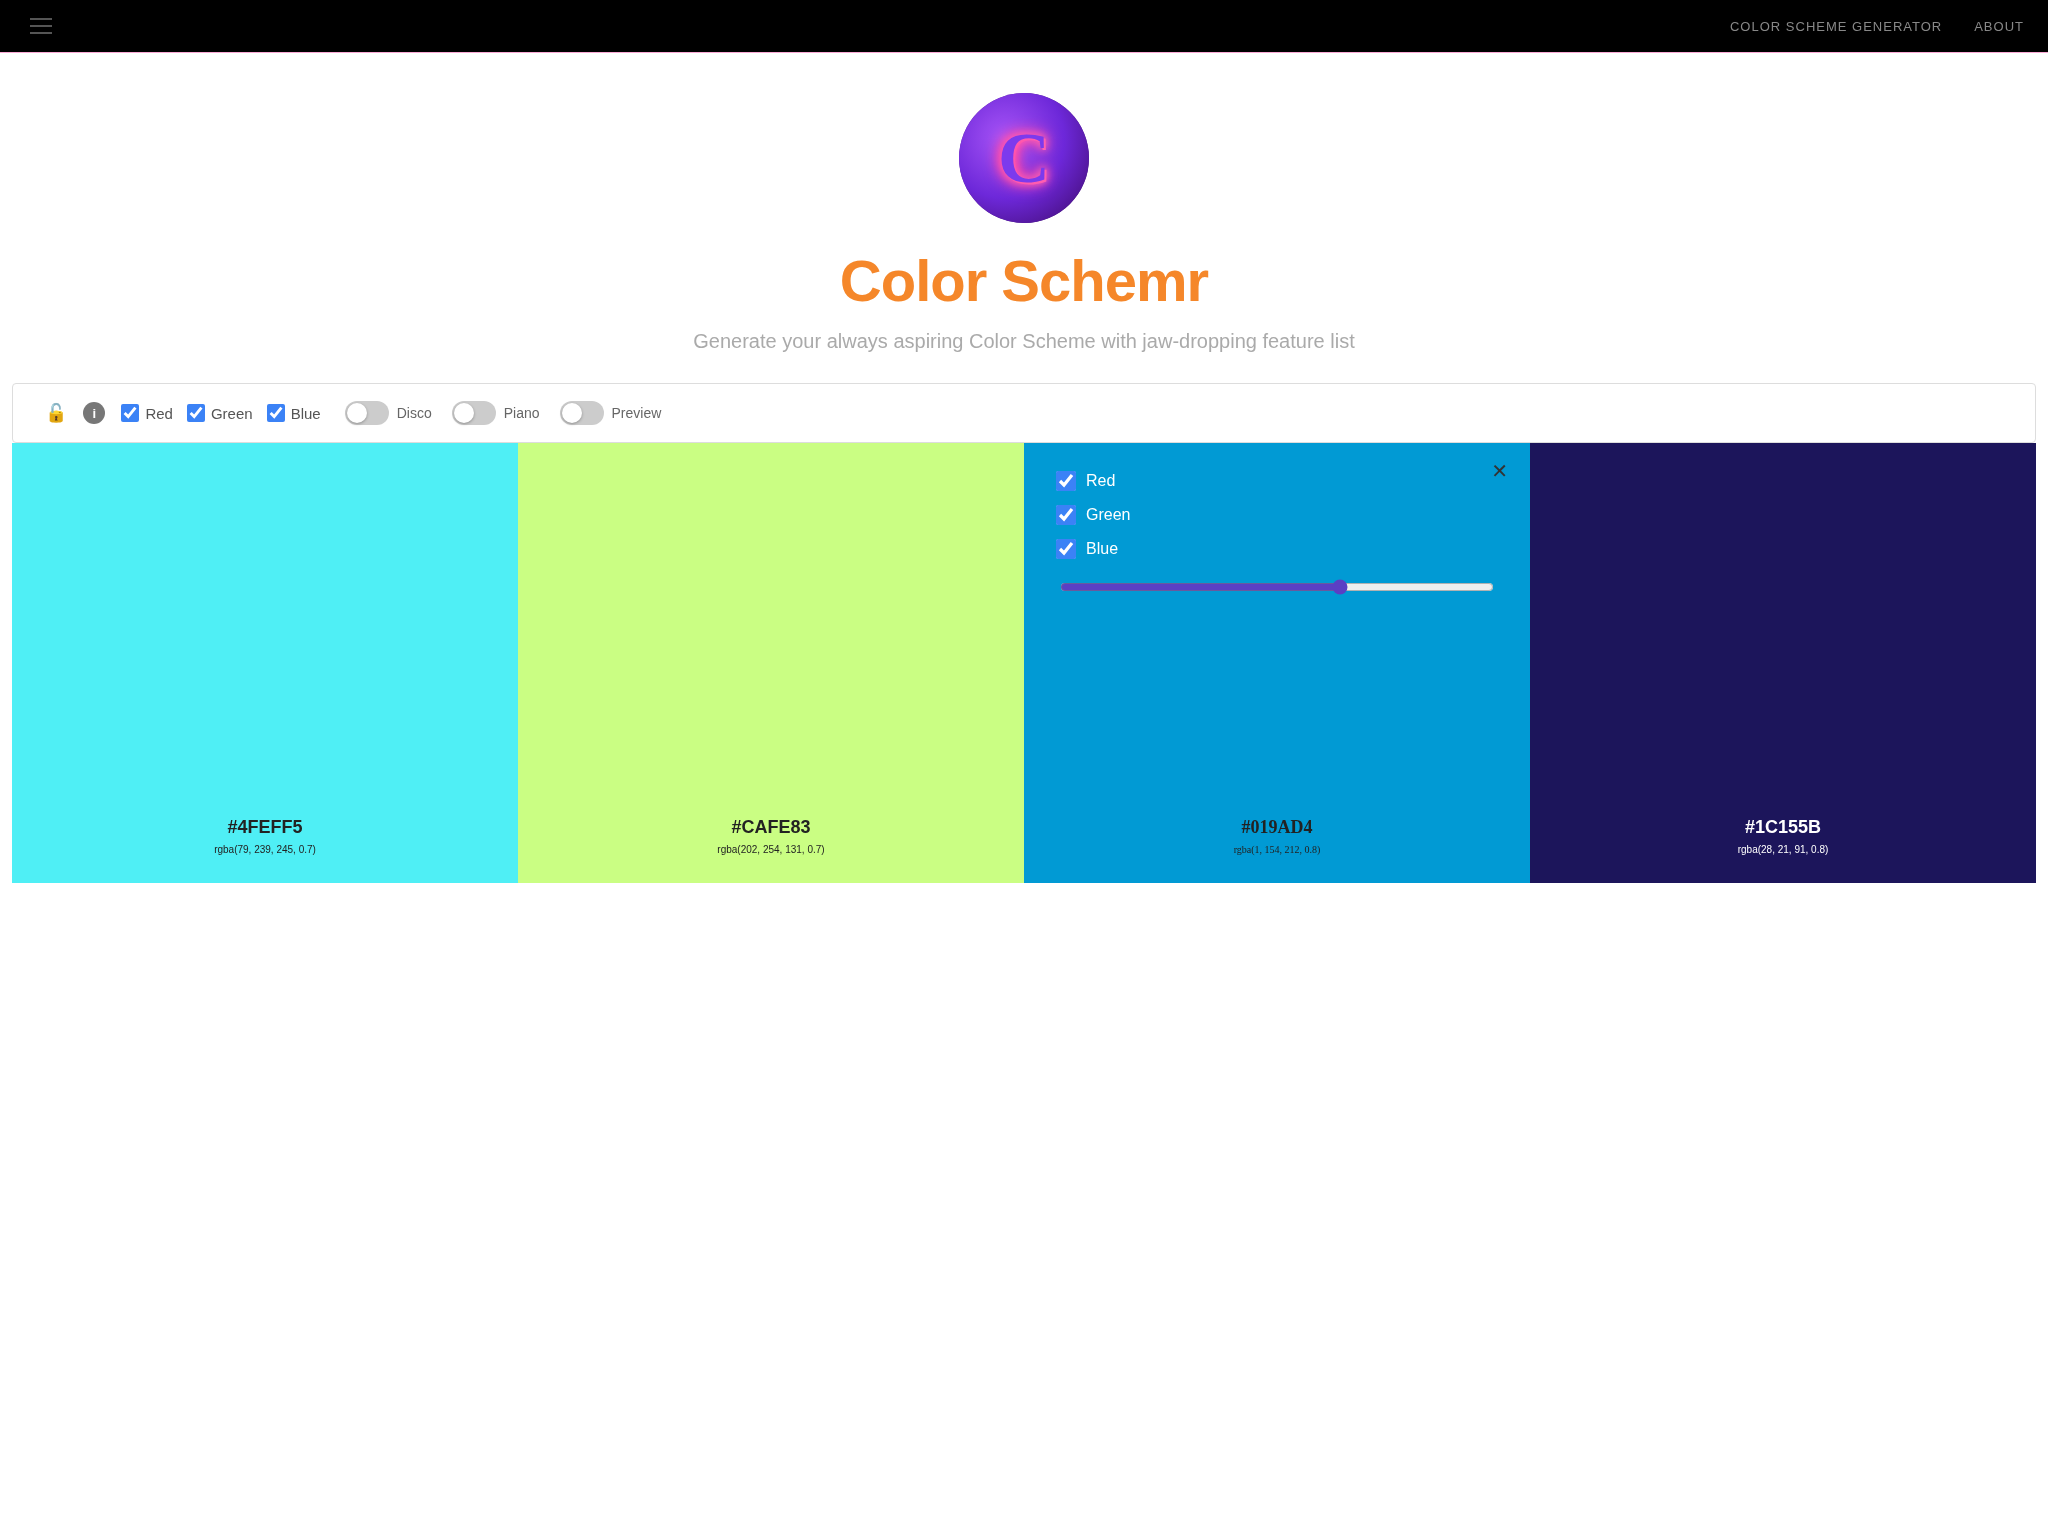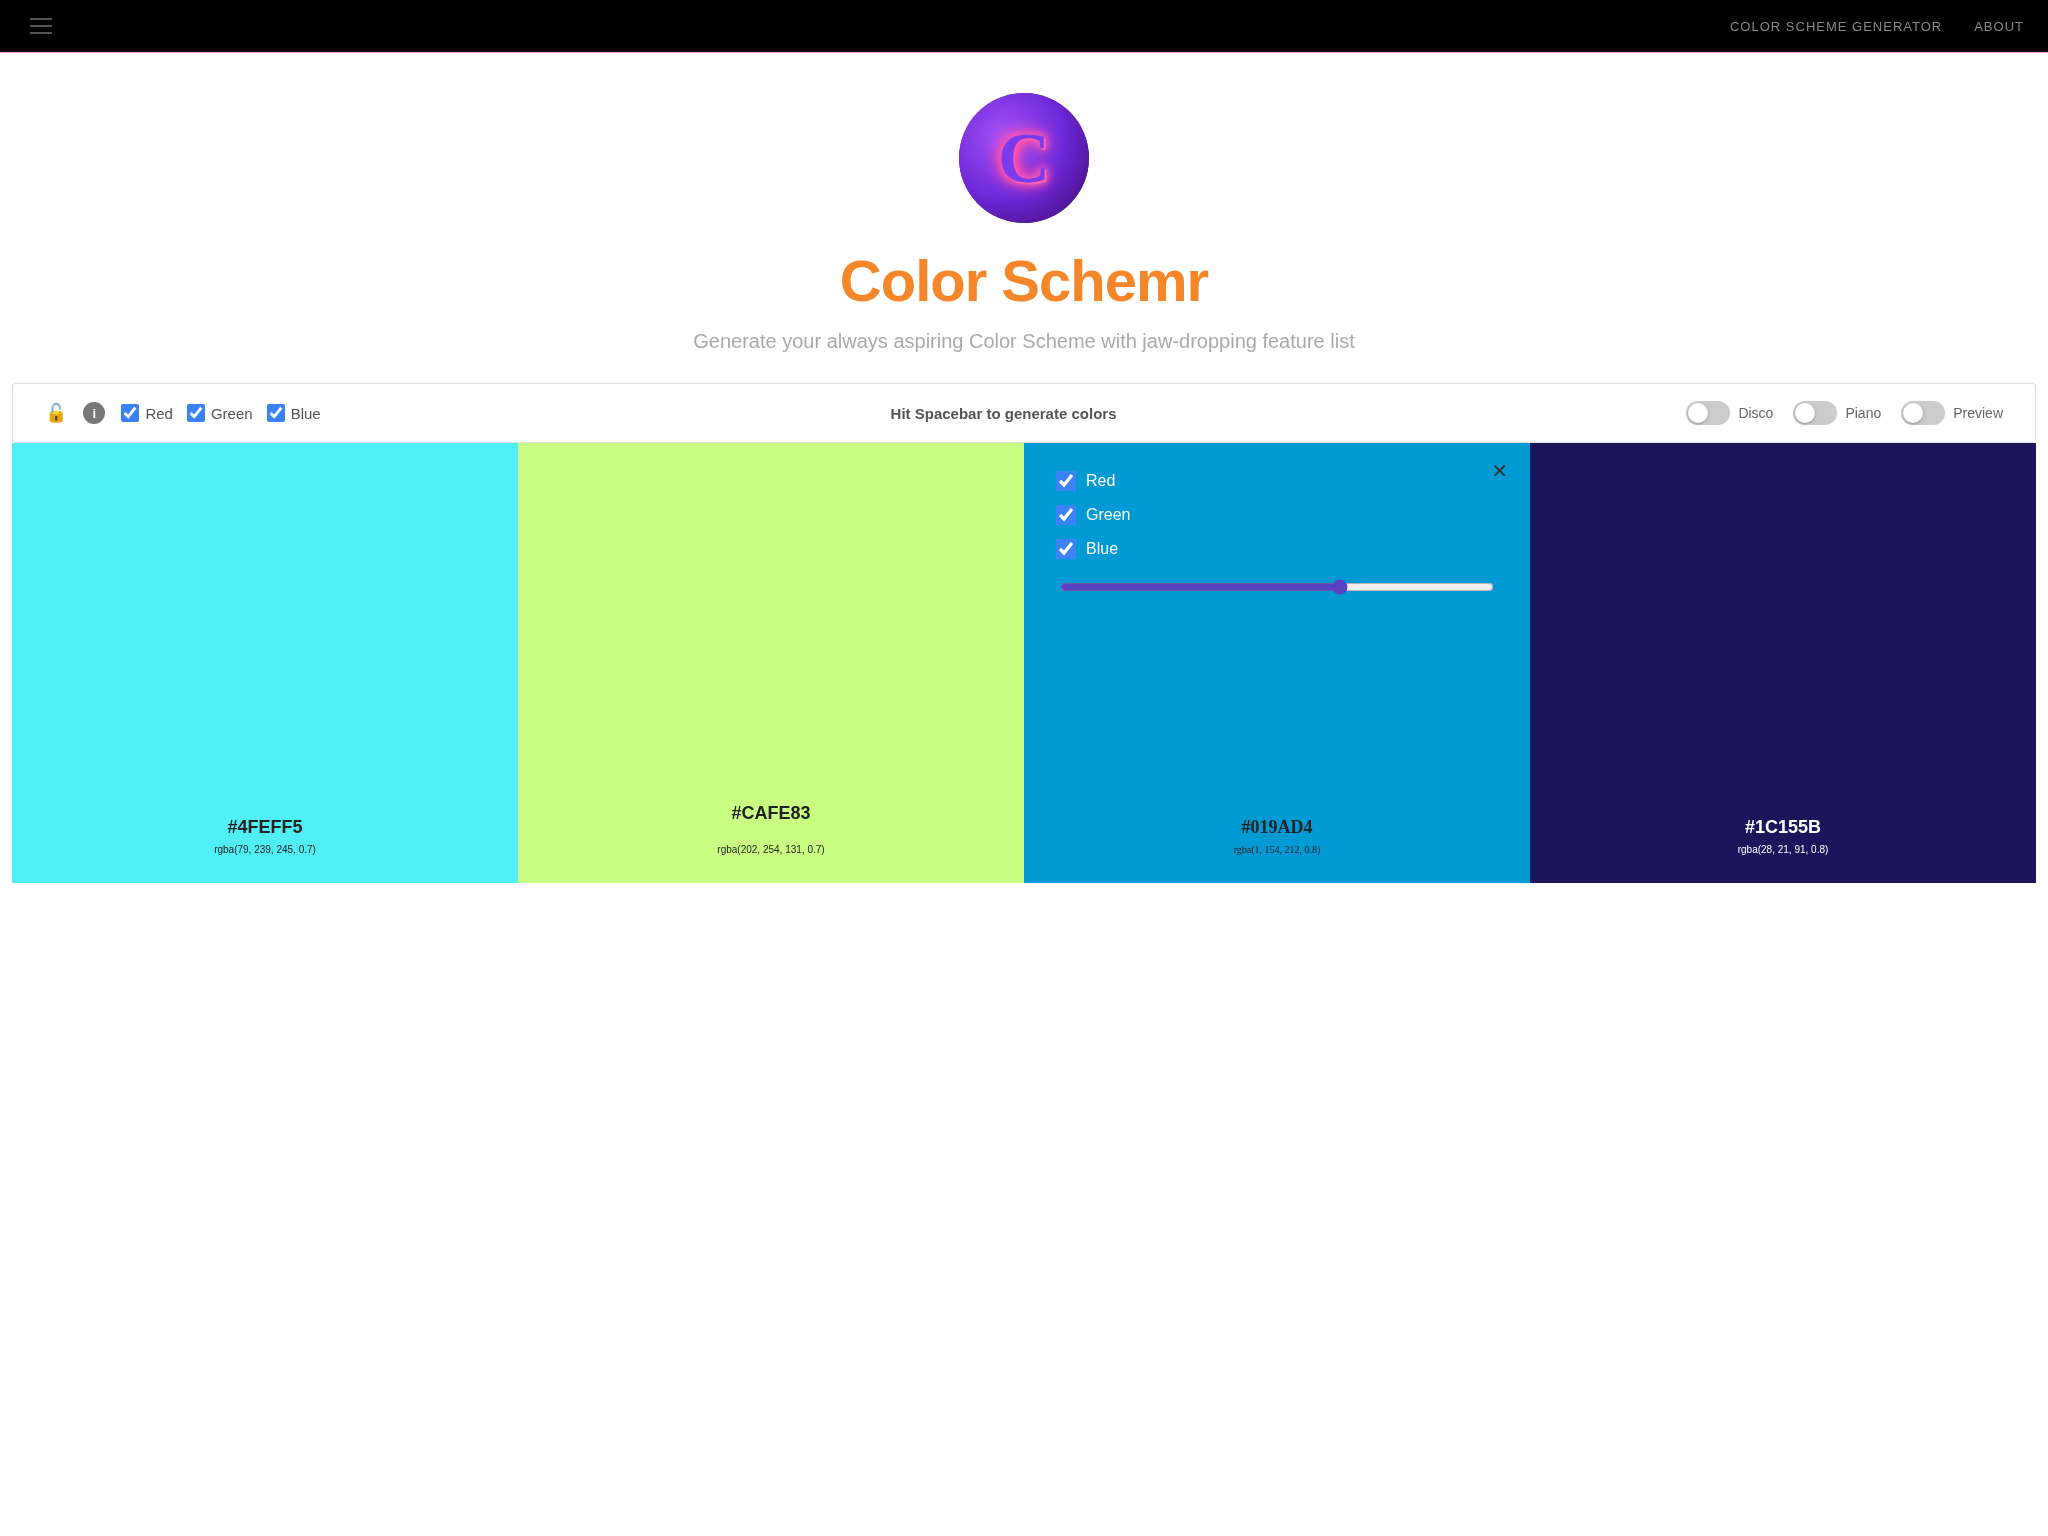--- a/index.html
+++ b/index.html
@@ -133,21 +133,21 @@
     .swatch {
       flex: 1;
       position: relative;
       display: flex;
       flex-direction: column;
       justify-content: flex-end;
       align-items: center;
       padding-bottom: 28px;
     }
     .swatch-1 { background: #4FEFF5; }
-    .swatch-2 { background: #CAFE83; gap: 14px; }
+    .swatch-2 { background: #CAFE83; }
     .swatch-3 { background: #019AD4; }
     .swatch-4 { background: #1C155B; }
 
     .swatch-hex {
       font-size: 18px;
       font-weight: 600;
       margin-bottom: 6px;
     }
     .swatch-rgba {
       font-size: 10px;
@@ -243,21 +243,20 @@
       <label class="checkbox-item">
         <input type="checkbox" checked="" style="">
         <span>Green</span>
       </label>
       <label class="checkbox-item">
         <input type="checkbox" checked="" style="">
         <span>Blue</span>
       </label>
     </div>
   </div>
-  <div class="toolbar-mid">Hit Spacebar to generate colors</div>
   <div class="toolbar-right">
     <div class="toggle-group">
       <div class="toggle"></div>
       <span>Disco</span>
     </div>
     <div class="toggle-group">
       <div class="toggle"></div>
       <span>Piano</span>
     </div>
     <div class="toggle-group">

